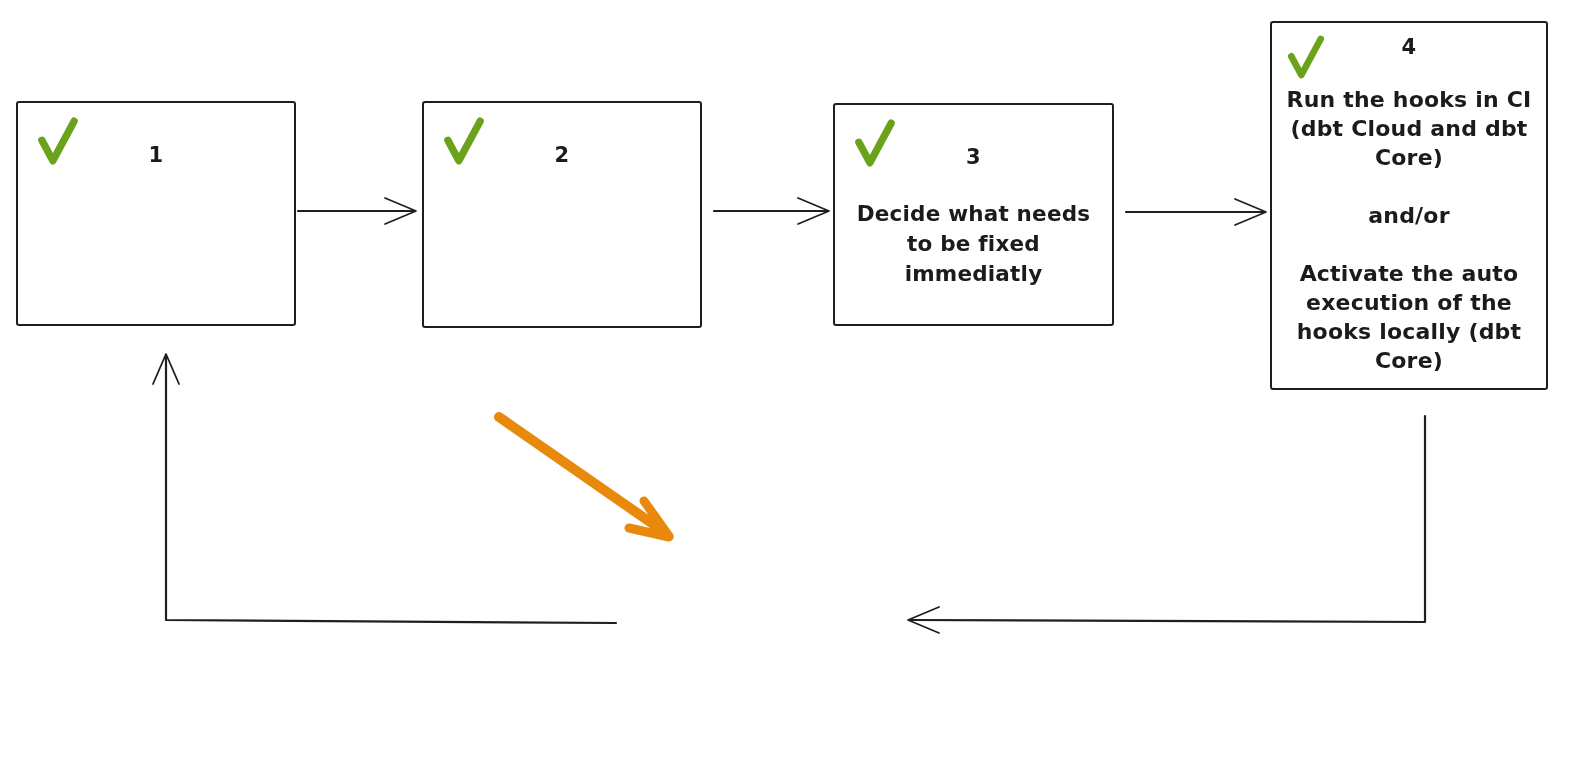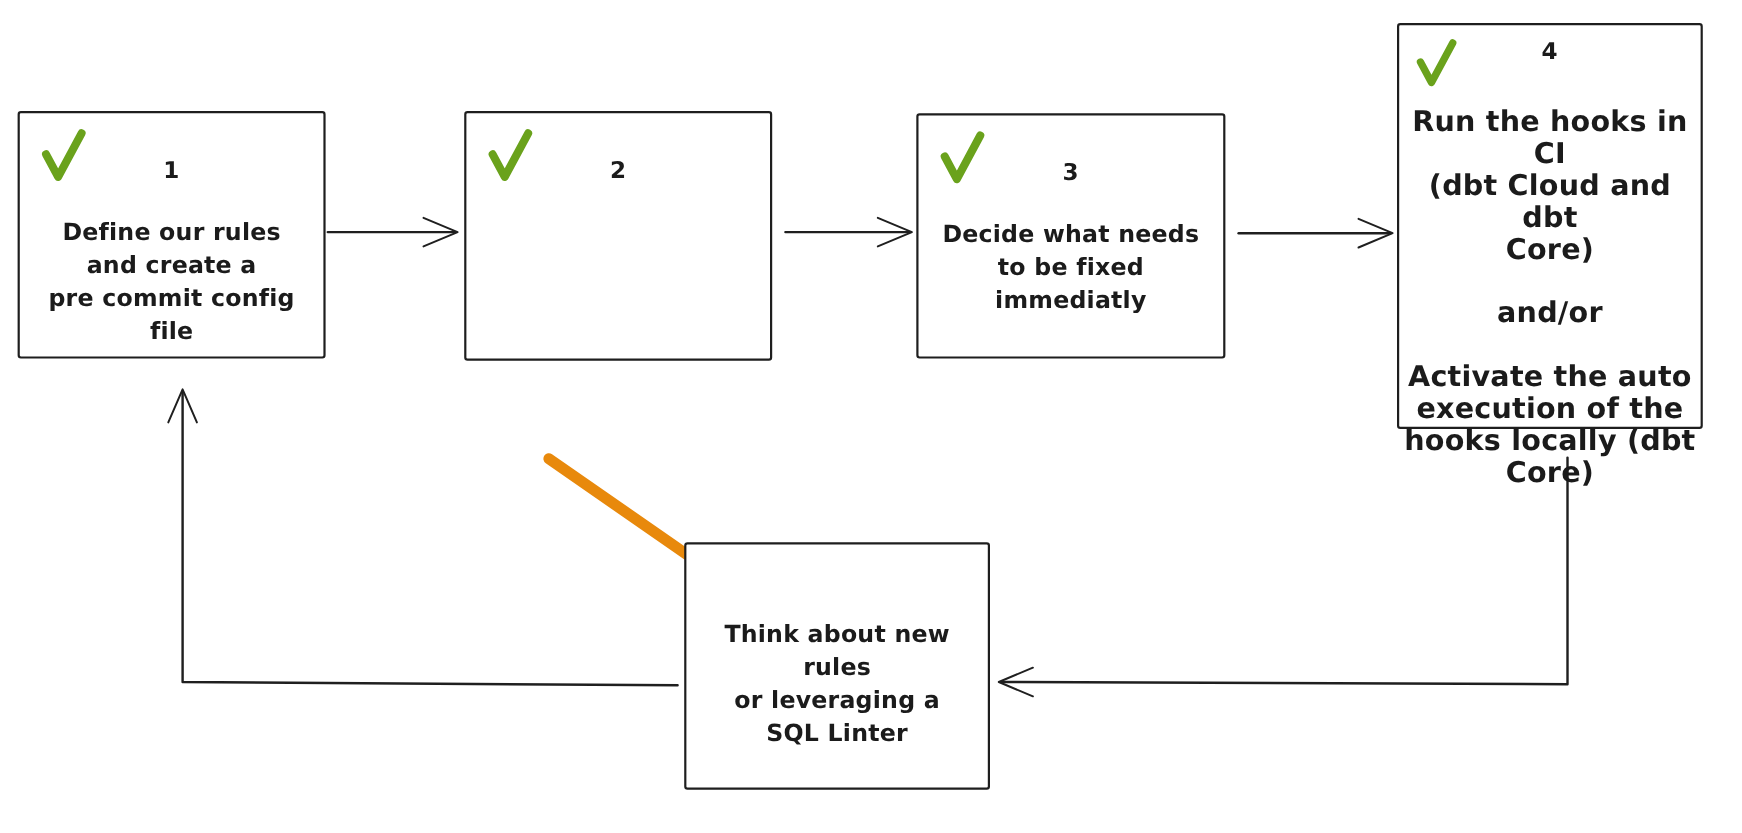--- a/index.html
+++ b/index.html
@@ -53,21 +53,21 @@
   
   #box-step1 { left: 16px;  top: 101px; width: 280px; height: 225px; }
   #box-step2 { left: 422px; top: 101px; width: 280px; height: 227px; }
   #box-step3 { left: 833px; top: 103px; width: 281px; height: 223px; }
   #box-step1 .num, #box-step2 .num, #box-step3 .num { top: 40px; }
   #box-step1 .box-text, #box-step2 .box-text, #box-step3 .box-text { top: 94px; }
   
   #box-step4 { left: 1270px; top: 21px; width: 278px; height: 369px; }
   #box-step4 .check { top: 8px; left: 14px; width: 40px; height: 52px; }
   #box-step4 .num { top: 12px; }
-  #box-step4 .box-text { top: 74px; font-size: 26px; line-height: 29px; }
+  #box-step4 .box-text { top: 62px; font-size: 22px; line-height: 29px; }
   
   #box-loop { left: 622px; top: 493px; width: 278px; height: 225px; }
   #box-loop .box-text { top: 68px; }
   
   #arrows {
     position: absolute;
     inset: 0;
     width: 1584px;
     height: 757px;
     pointer-events: none;
@@ -129,23 +129,20 @@
       <path class="orange-stroke" d="M644 501 L669 536" stroke="#e8890c" stroke-width="9"></path>
       <path class="orange-stroke" d="M629 528 L669 537" stroke="#e8890c" stroke-width="9"></path>
     </g>
   </svg>
 
   <div class="box" id="box-step1">
     <svg class="check" viewBox="0 0 60 70" xmlns="http://www.w3.org/2000/svg">
       <path d="M8 34 L23 62 L52 8" fill="none" stroke="#6aa21c" stroke-width="10" stroke-linecap="round" stroke-linejoin="round"></path>
     </svg>
     <div class="num">1</div>
-    <div class="box-text">Define our rules
-and create a
-pre commit config file</div>
   </div>
 
   <div class="box" id="box-step2">
     <svg class="check" viewBox="0 0 60 70" xmlns="http://www.w3.org/2000/svg">
       <path d="M8 34 L23 62 L52 8" fill="none" stroke="#6aa21c" stroke-width="10" stroke-linecap="round" stroke-linejoin="round"></path>
     </svg>
     <div class="num">2</div>
   </div>
 
   <div class="box" id="box-step3">
@@ -168,19 +165,14 @@
 Core)
 
 and/or
 
 Activate the auto
 execution of the
 hooks locally (dbt
 Core)</div>
   </div>
 
-  <div class="box" id="box-loop">
-    <div class="box-text">Think about new rules
-or leveraging a
-SQL Linter</div>
-  </div>
 
 </div>
 
 </body></html>

